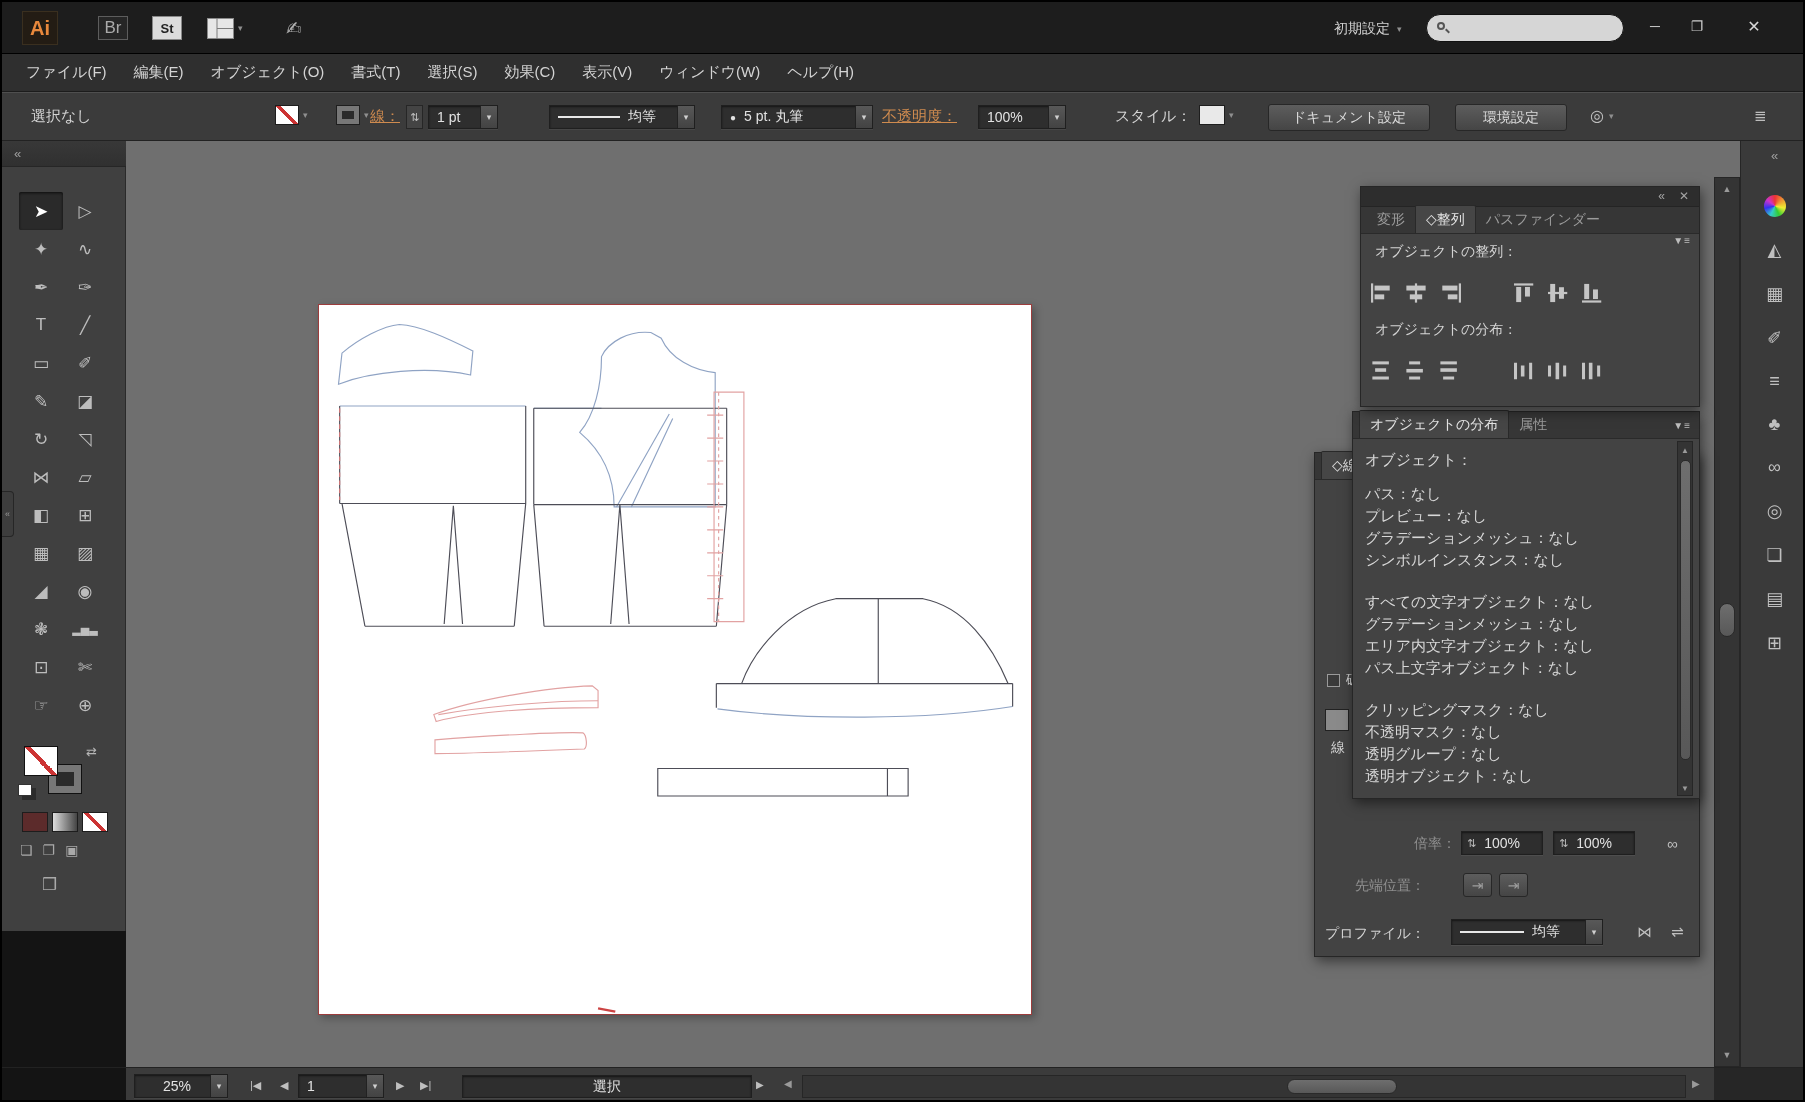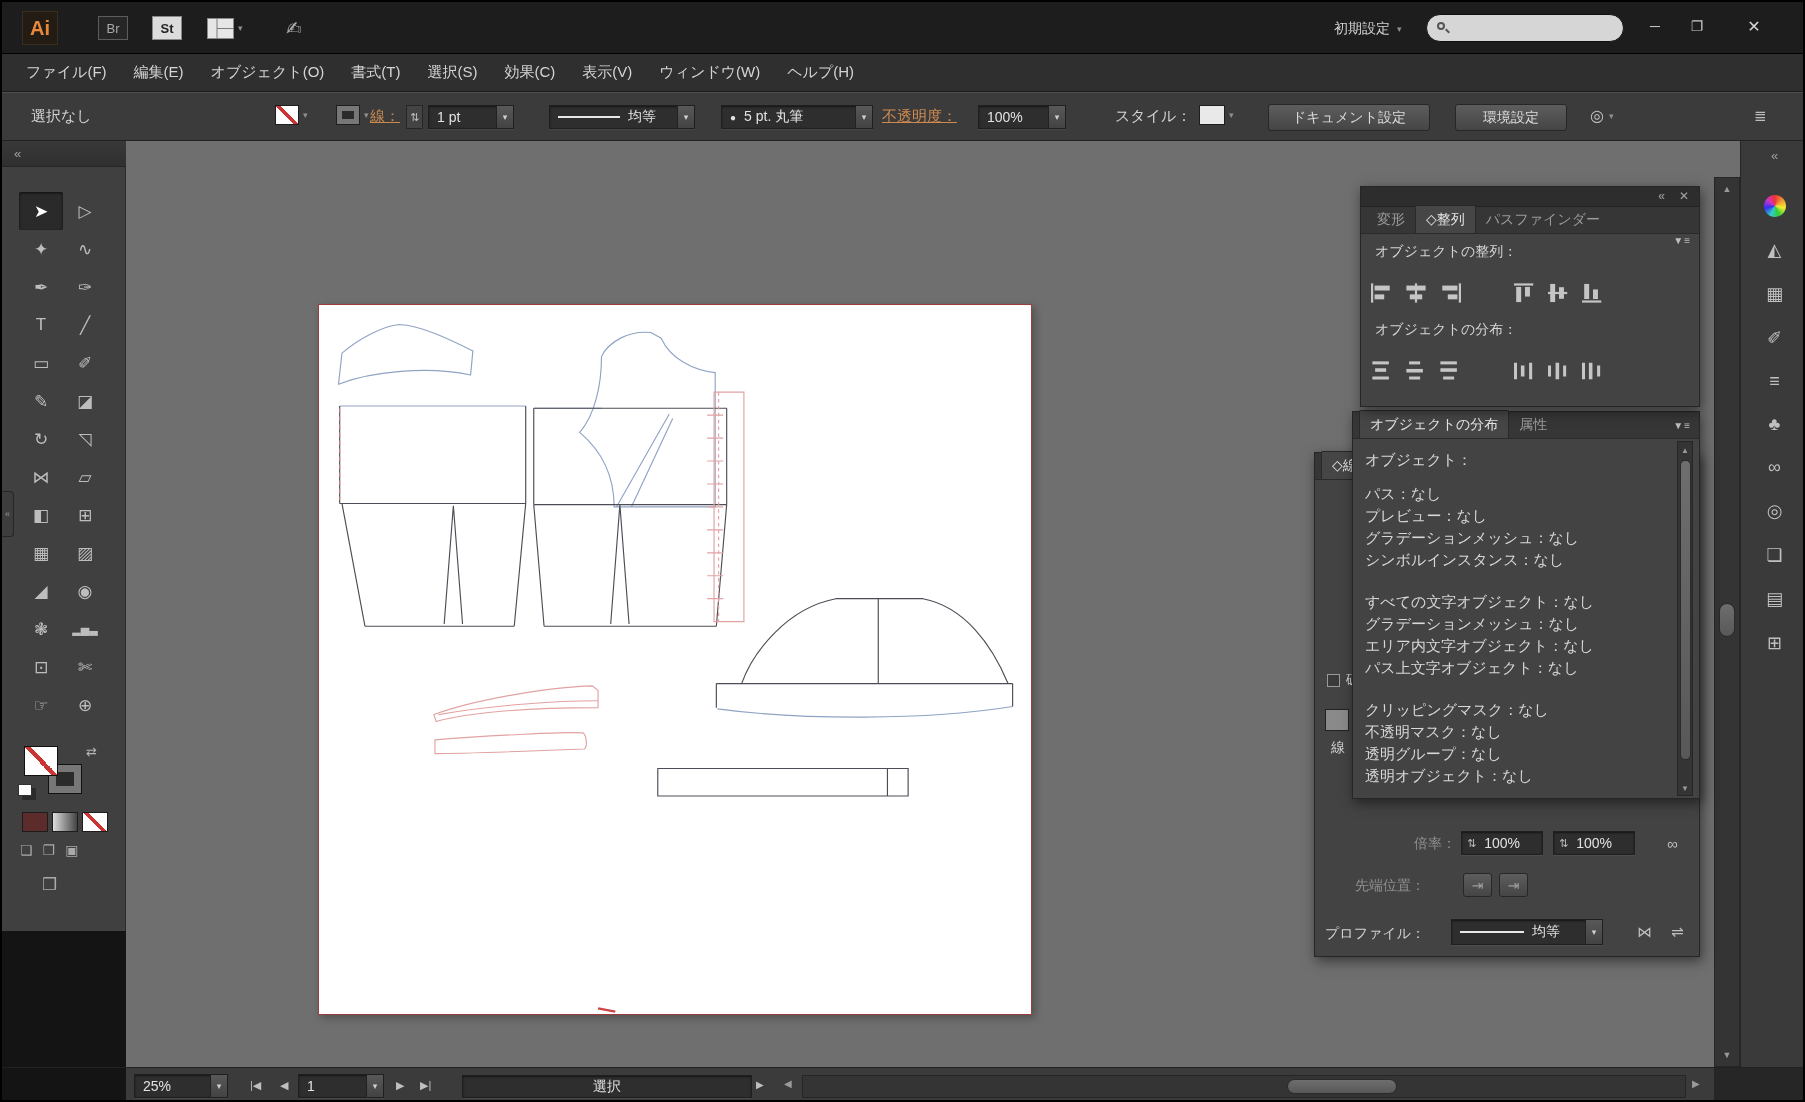--- a/index.html
+++ b/index.html
@@ -31,21 +31,21 @@
   .mag-h { position:absolute; left:9px; top:9px; width:5px; height:2px; background:#555; transform:rotate(45deg); }
   .docline { color:#d8d8d8; font-size:15px; line-height:22px; white-space:nowrap; }
 </style>
 </head>
 <body>
 
 <div class="window">
 
   <div class="abs" style="left:0;top:0;width:1805px;height:52px;background:#1d1d1d;border-bottom:1px solid #000;">
     <div class="abs" style="left:20px;top:9px;width:36px;height:34px;background:#231c14;border:1px solid #3a2f1f;color:#e8883c;font-size:20px;font-weight:bold;display:flex;align-items:center;justify-content:center;">Ai</div>
-    <div class="abs" style="left:96px;top:14px;width:30px;height:24px;background:#262626;border:1px solid #5d5d5d;color:#aaa;font-size:13px;display:flex;align-items:center;justify-content:center;">Br</div>
+    <div class="abs" style="left:96px;top:14px;width:30px;height:24px;background:#262626;border:1px solid #5d5d5d;color:#aaa;font-size:17px;display:flex;align-items:center;justify-content:center;">Br</div>
     <div class="abs" style="left:150px;top:14px;width:30px;height:24px;background:#dcdcdc;border:1px solid #888;color:#222;font-size:13px;font-weight:bold;display:flex;align-items:center;justify-content:center;">St</div>
     <div class="abs" style="left:205px;top:14px;width:48px;height:24px;display:flex;align-items:center;gap:4px;">
       <svg width="27" height="21">
           <rect x="0.5" y="0.5" width="26" height="20" fill="#e6e6e6" stroke="#8a8a8a"></rect>
           <line x1="10" y1="0" x2="10" y2="21" stroke="#7c7c7c"></line>
           <line x1="10" y1="10.5" x2="27" y2="10.5" stroke="#7c7c7c"></line>
         </svg>
       <span class="dim" style="font-size:9px;">▾</span>
     </div>
     <div class="abs icon-btn" style="left:278px;top:12px;width:28px;height:28px;font-size:19px;color:#b3b3b3;">✍</div>
@@ -81,21 +81,21 @@
     <div class="abs swatch-combo" style="left:273px;top:13px;">
       <span style="width:24px;height:20px;background:linear-gradient(45deg,#fff 44%,#cc3333 44%,#cc3333 56%,#fff 56%);border:1px solid #1e1e1e;display:inline-block;"></span>
       <span class="dim" style="font-size:9px;margin-left:4px;">▾</span>
     </div>
     <div class="abs swatch-combo" style="left:334px;top:13px;">
       <span style="width:24px;height:20px;background:#2b2b2b;border:1px solid #1e1e1e;box-shadow:inset 0 0 0 5px #777;display:inline-block;"></span>
       <span class="dim" style="font-size:9px;margin-left:4px;">▾</span>
     </div>
     <span class="abs txt orange-link" style="left:368px;top:15px;">線：</span>
     <div class="abs icon-btn" style="left:404px;top:13px;width:17px;height:24px;background:#444;border:1px solid #262626;font-size:11px;">⇅</div>
-    <div class="abs combo" style="left:426px;top:13px;width:86px;height:24px;">
+    <div class="abs combo" style="left:426px;top:13px;width:70px;height:24px;">
       <span class="val">1 pt</span>
       <span class="arw">▾</span>
     </div>
     <div class="abs combo" style="left:547px;top:13px;width:146px;height:24px;">
       <span style="display:inline-block;width:62px;height:2px;background:#e8e8e8;margin-left:8px;"></span>
       <span class="val">均等</span>
       <span class="arw">▾</span>
     </div>
     <div class="abs combo" style="left:719px;top:13px;width:152px;height:24px;">
       <span style="margin-left:8px;font-size:10px;">●</span>
@@ -475,21 +475,21 @@
             <rect x="1" y="2" width="2.2" height="12"></rect>
             <rect x="6" y="2" width="2.6" height="12"></rect>
             <rect x="12" y="4" width="2.2" height="8"></rect>
           </svg>
         </div>
     </div>
   </div>
 
   <div class="abs" style="left:0;top:1065px;width:1805px;height:37px;background:#3b3b3b;border-top:1px solid #222;">
     <div class="abs" style="left:0;top:0;width:124px;height:37px;background:#141414;"></div>
-    <div class="abs combo" style="left:132px;top:6px;width:94px;height:24px;">
+    <div class="abs combo" style="left:132px;top:6px;width:94px;height:24px;padding-left:20px;">
       <span class="val">25%</span>
       <span class="arw">▾</span>
     </div>
     <span class="abs icon-btn dim" style="left:248px;top:11px;font-size:11px;">|◀</span>
     <span class="abs icon-btn dim" style="left:278px;top:11px;font-size:11px;">◀</span>
     <div class="abs combo" style="left:296px;top:6px;width:86px;height:24px;">
       <span class="val">1</span>
       <span class="arw">▾</span>
     </div>
     <span class="abs icon-btn dim" style="left:394px;top:11px;font-size:11px;">▶</span>

